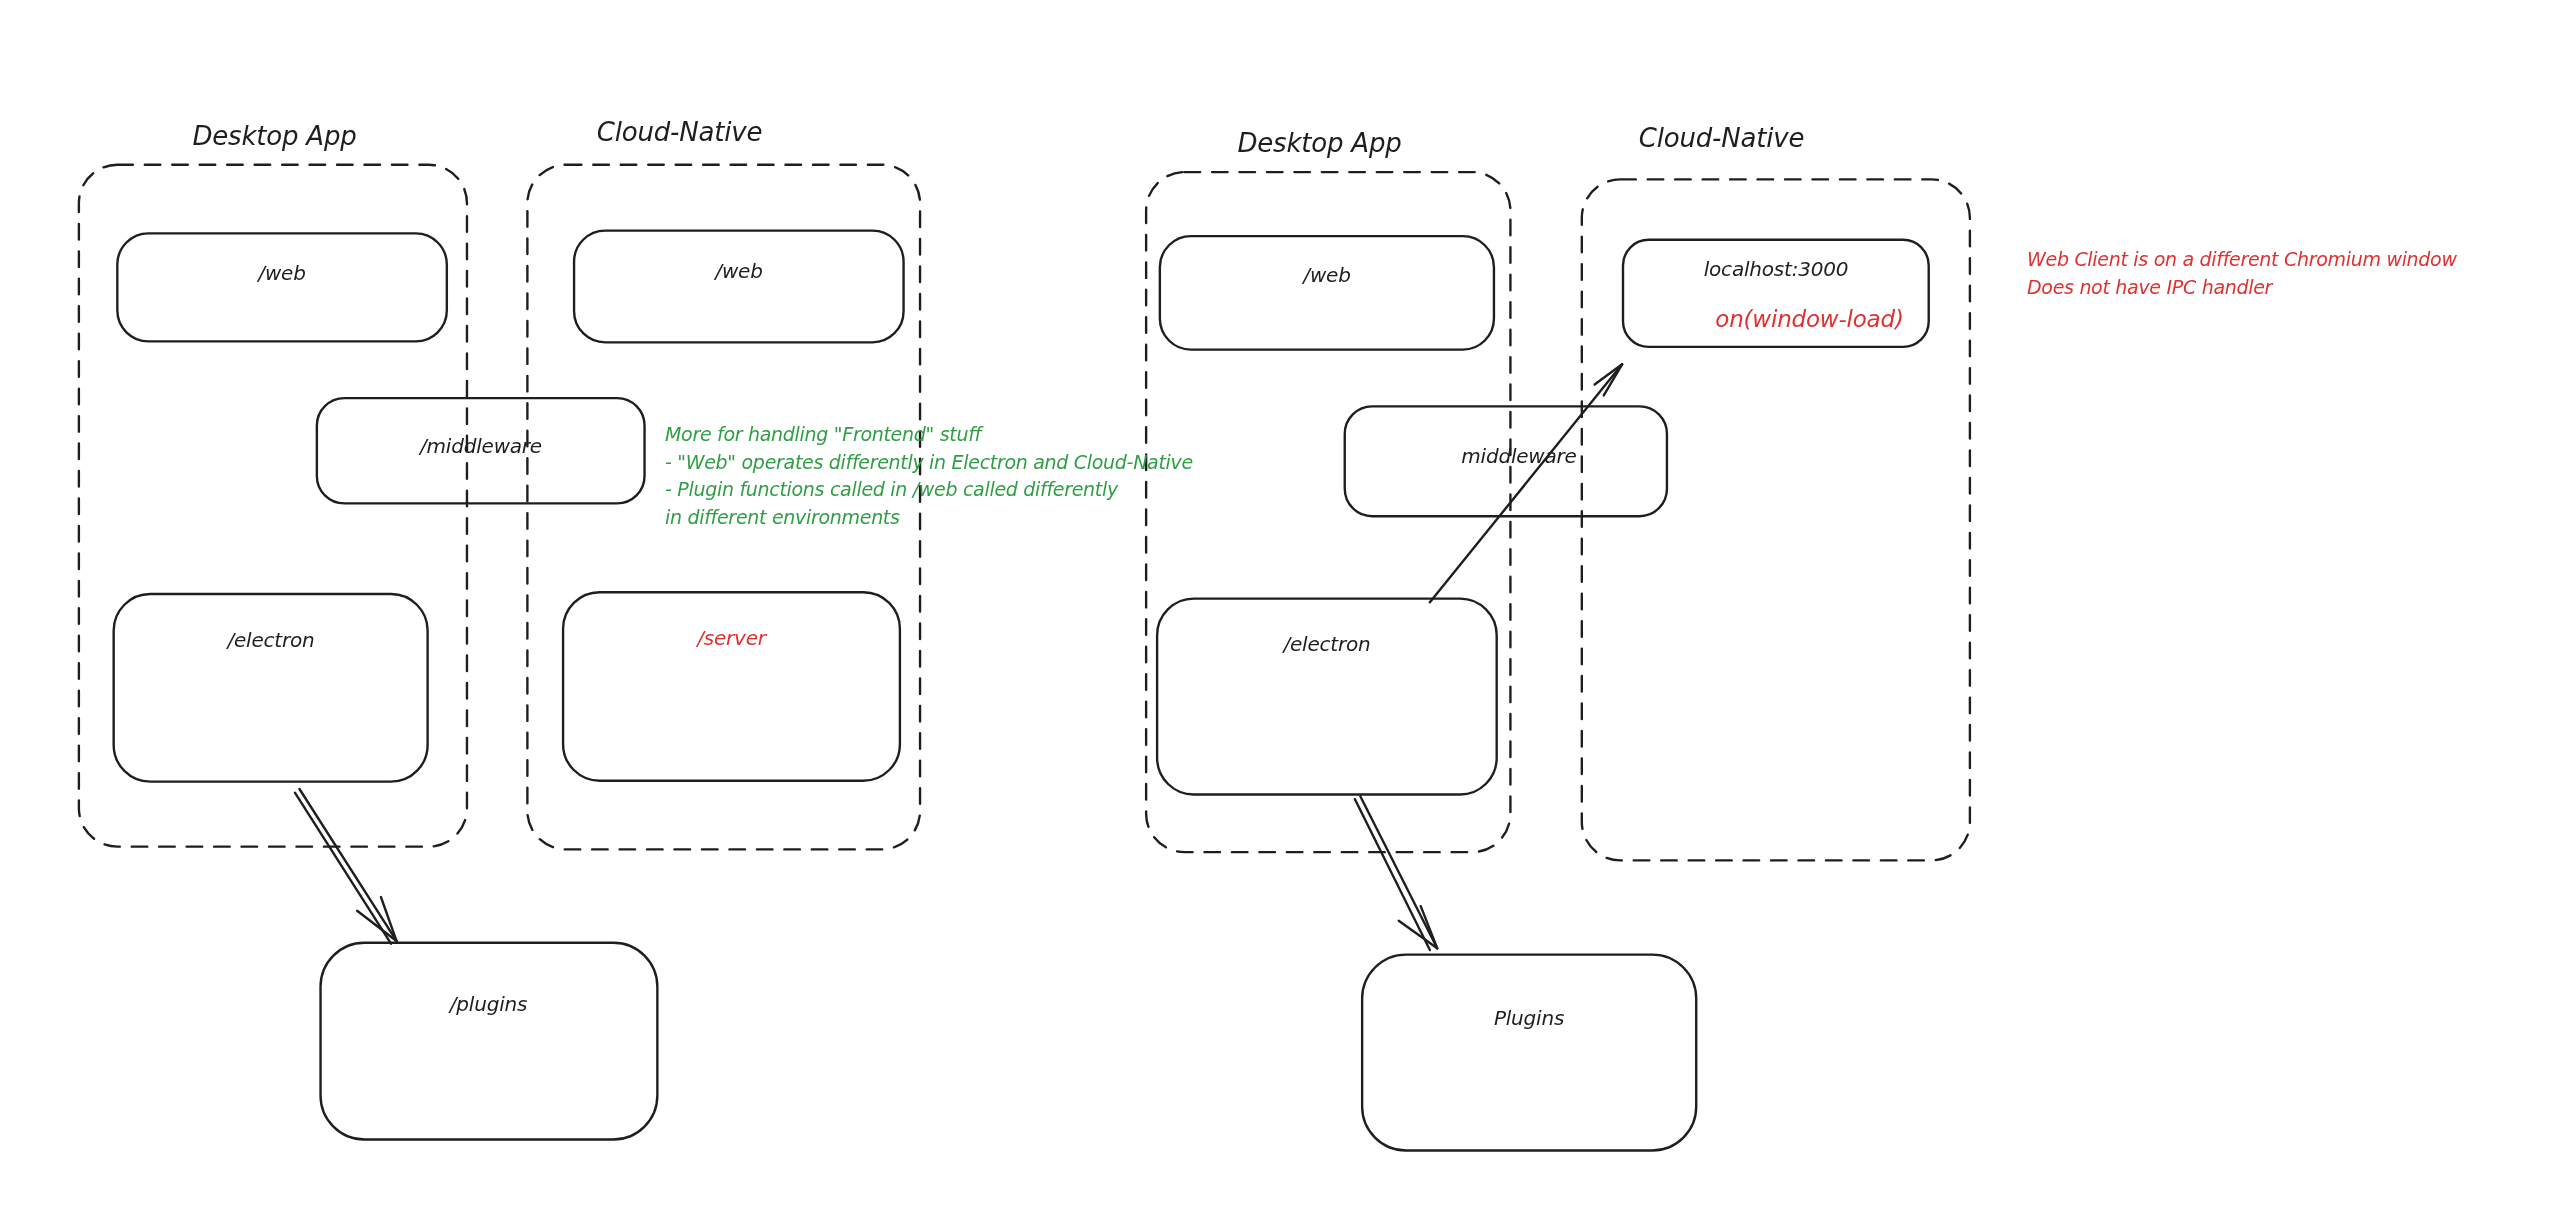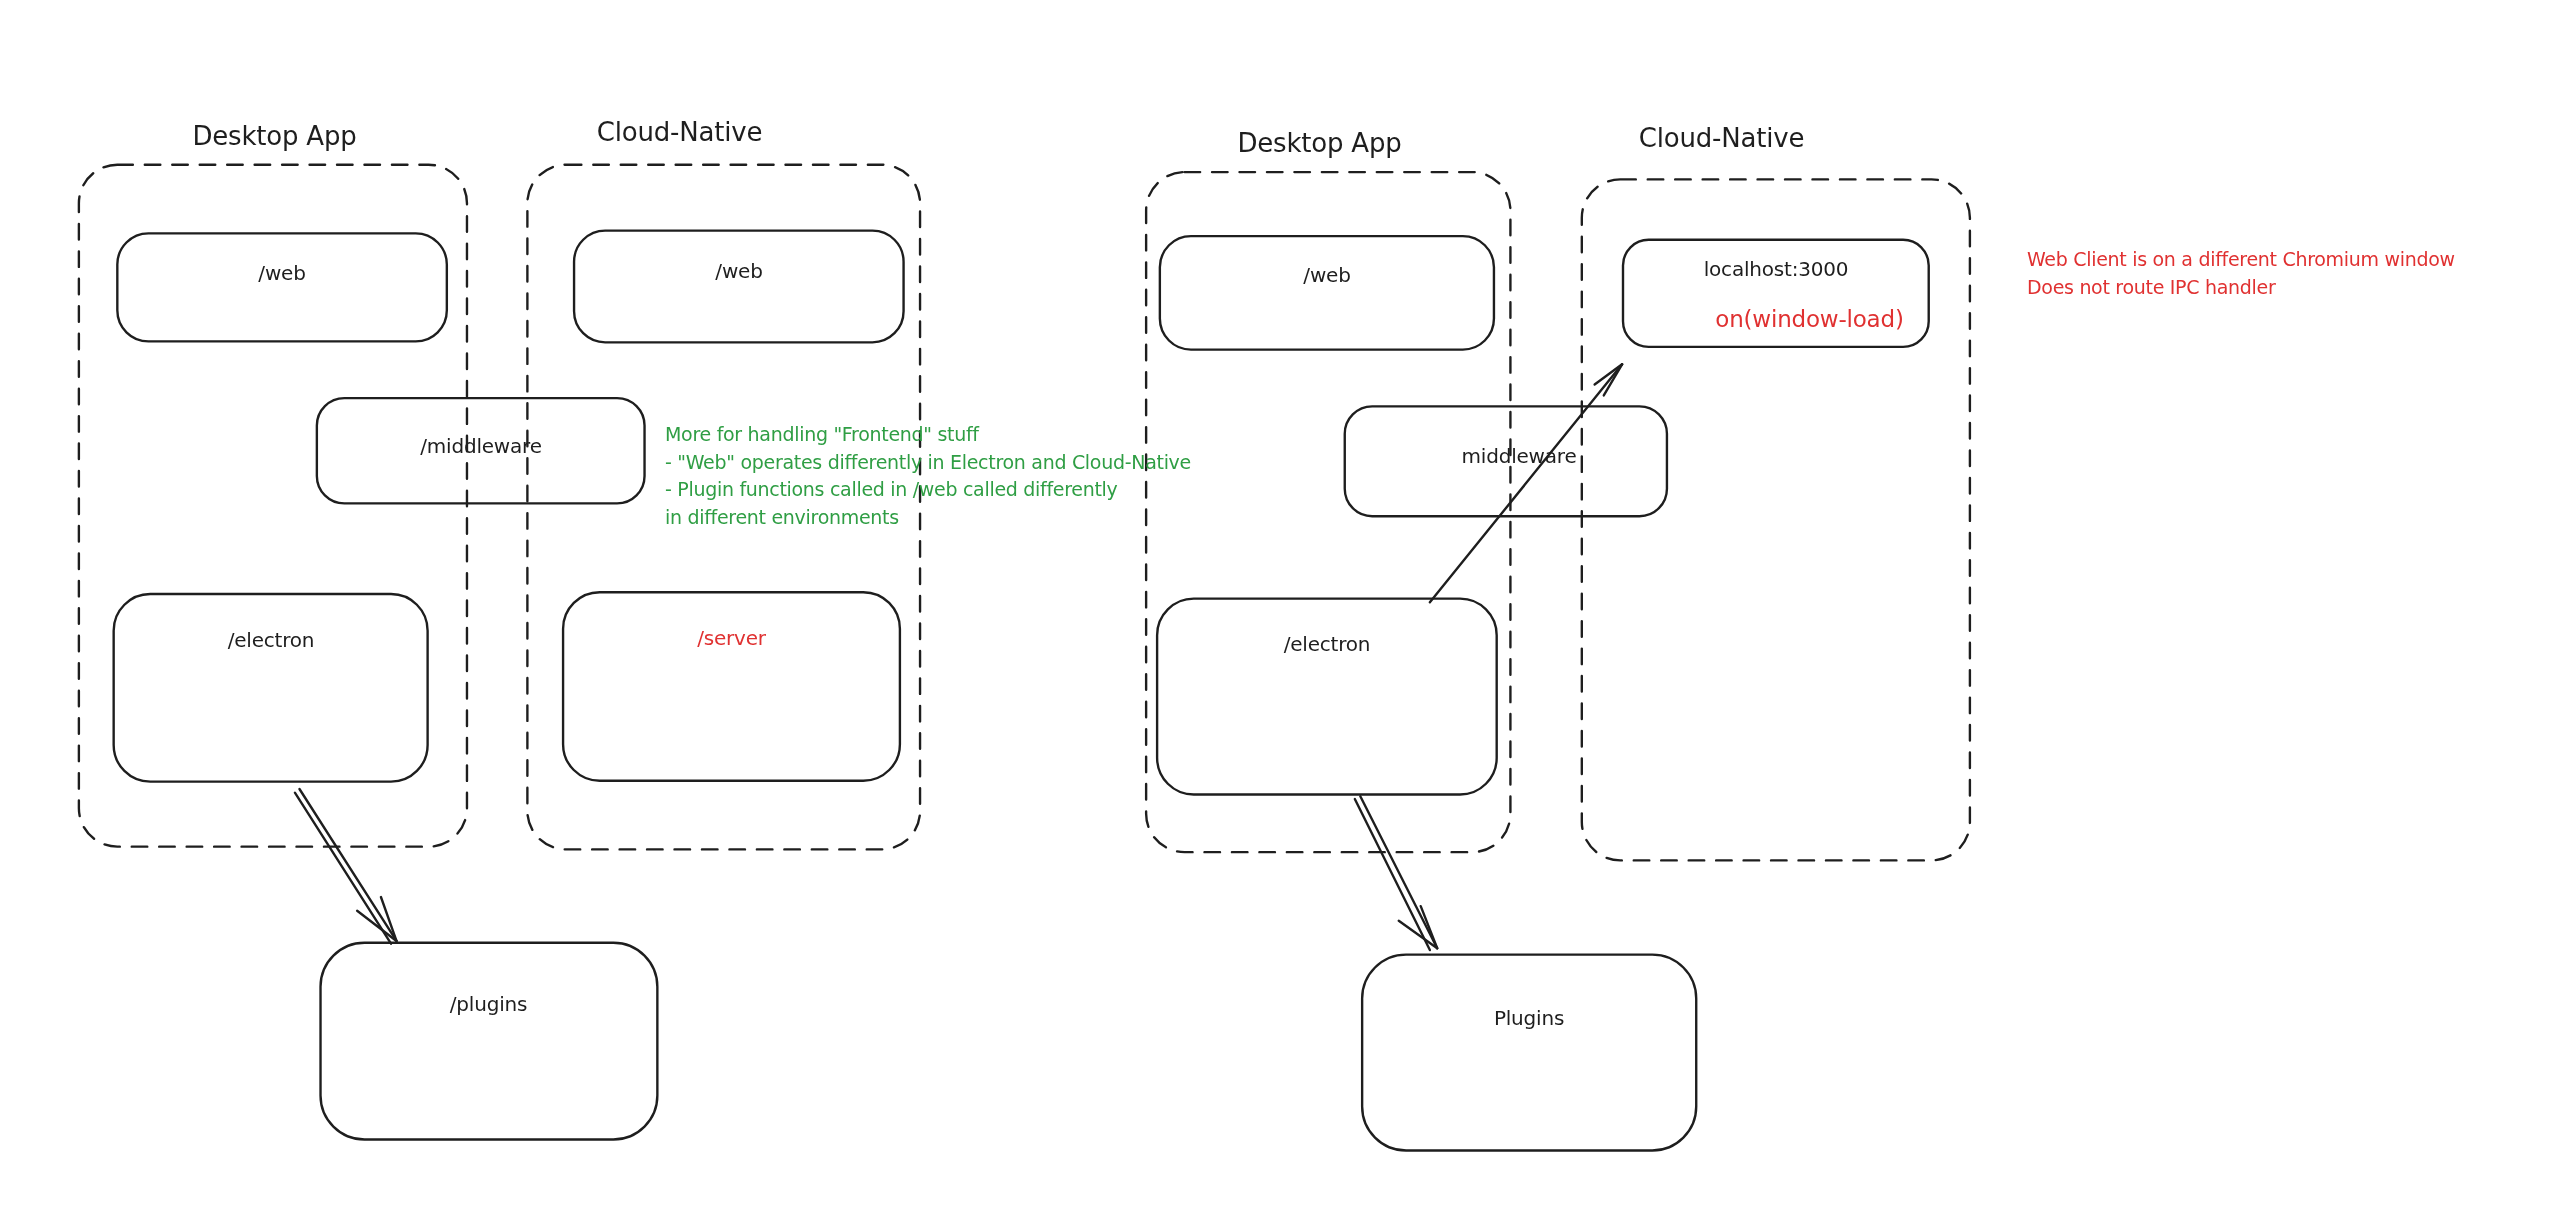--- a/index.html
+++ b/index.html
@@ -3,20 +3,21 @@
 <meta charset="utf-8">
 <style>
   html,body{margin:0;padding:0;background:#ffffff;}
   #canvas{
     position:relative;
     width:2576px;height:1232px;
     background:#ffffff;
     font-family:"DejaVu Sans", sans-serif;
     color:#1e1e1e;
     overflow:hidden;
+    font-style:italic;
   }
   #shapes{position:absolute;left:0;top:0;width:2576px;height:1232px;}
   .sketch{fill:none;stroke:#1e1e1e;stroke-width:2.6;stroke-linecap:round;stroke-linejoin:round;}
   .dashed{stroke-dasharray:17 13;}
   .label{
     position:absolute;
     text-align:center;
     font-size:20px;
     letter-spacing:-0.2px;
     white-space:nowrap;
@@ -99,17 +100,17 @@
 
   <div class="annotation" style="left: 665px; top: 421px; color: rgb(47, 158, 68);">
     <div>More for handling "Frontend" stuff</div>
     <div>- "Web" operates differently in Electron and Cloud-Native</div>
     <div>- Plugin functions called in /web called differently</div>
     <div>in different environments</div>
   </div>
 
   <div class="annotation" style="left: 2027px; top: 245px; line-height: 28px; color: rgb(224, 49, 49);">
     <div>Web Client is on a different Chromium window</div>
-    <div>Does not route IPC handler</div>
+    <div>Does not have IPC handler</div>
   </div>
 
 </div>
 
 
 </body></html>

